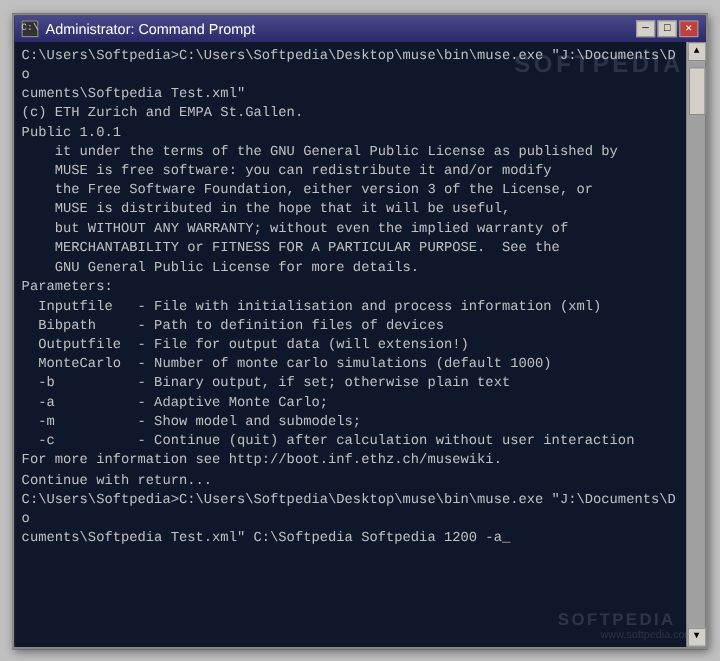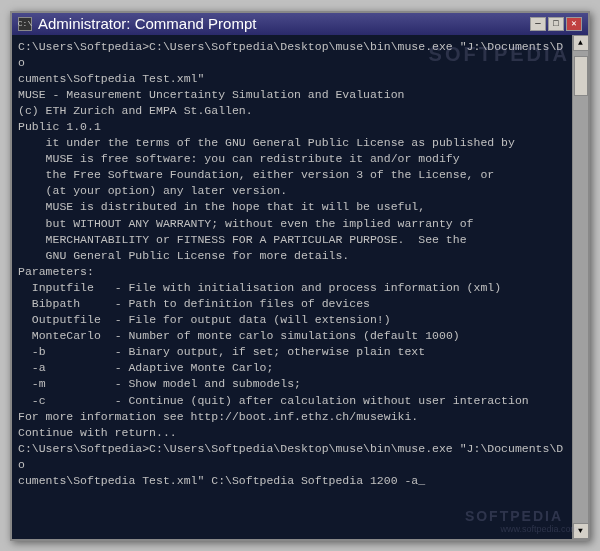--- a/index.html
+++ b/index.html
@@ -47,21 +47,21 @@
       border: 1px solid #888;
       display: flex;
       align-items: center;
       justify-content: center;
       font-size: 8px;
       color: #ccc;
     }
 
     .title-bar-text {
       color: #ffffff;
-      font-size: 15px;
+      font-size: 12px;
       font-family: 'Segoe UI', Tahoma, sans-serif;
     }
 
     .title-bar-buttons {
       display: flex;
       gap: 2px;
     }
 
     .title-btn {
       width: 16px;
@@ -178,27 +178,25 @@
       <div class="title-btn minimize">─</div>
       <div class="title-btn maximize">□</div>
       <div class="title-btn close">✕</div>
     </div>
   </div>
 
   <div class="content-area">
     <div class="terminal-content" id="terminal-output">
     <div class="line">C:\Users\Softpedia&gt;C:\Users\Softpedia\Desktop\muse\bin\muse.exe "J:\Documents\Do</div>
         <div class="line">cuments\Softpedia Test.xml"</div>
-        <div class="line">MUSE - Measurement Uncertainty Simulation and Evaluation</div>
         <div class="line">(c) ETH Zurich and EMPA St.Gallen.</div>
         <div class="line">Public 1.0.1</div>
         <div class="line">    it under the terms of the GNU General Public License as published by</div>
         <div class="line">    MUSE is free software: you can redistribute it and/or modify</div>
         <div class="line">    the Free Software Foundation, either version 3 of the License, or</div>
-        <div class="line">    (at your option) any later version.</div>
         <div class="line"></div>
         <div class="line">    MUSE is distributed in the hope that it will be useful,</div>
         <div class="line">    but WITHOUT ANY WARRANTY; without even the implied warranty of</div>
         <div class="line">    MERCHANTABILITY or FITNESS FOR A PARTICULAR PURPOSE.  See the</div>
         <div class="line">    GNU General Public License for more details.</div>
         <div class="line"></div>
         <div class="line">Parameters:</div>
         <div class="line">  Inputfile   - File with initialisation and process information (xml)</div>
         <div class="line">  Bibpath     - Path to definition files of devices</div>
         <div class="line">  Outputfile  - File for output data (will extension!)</div>

